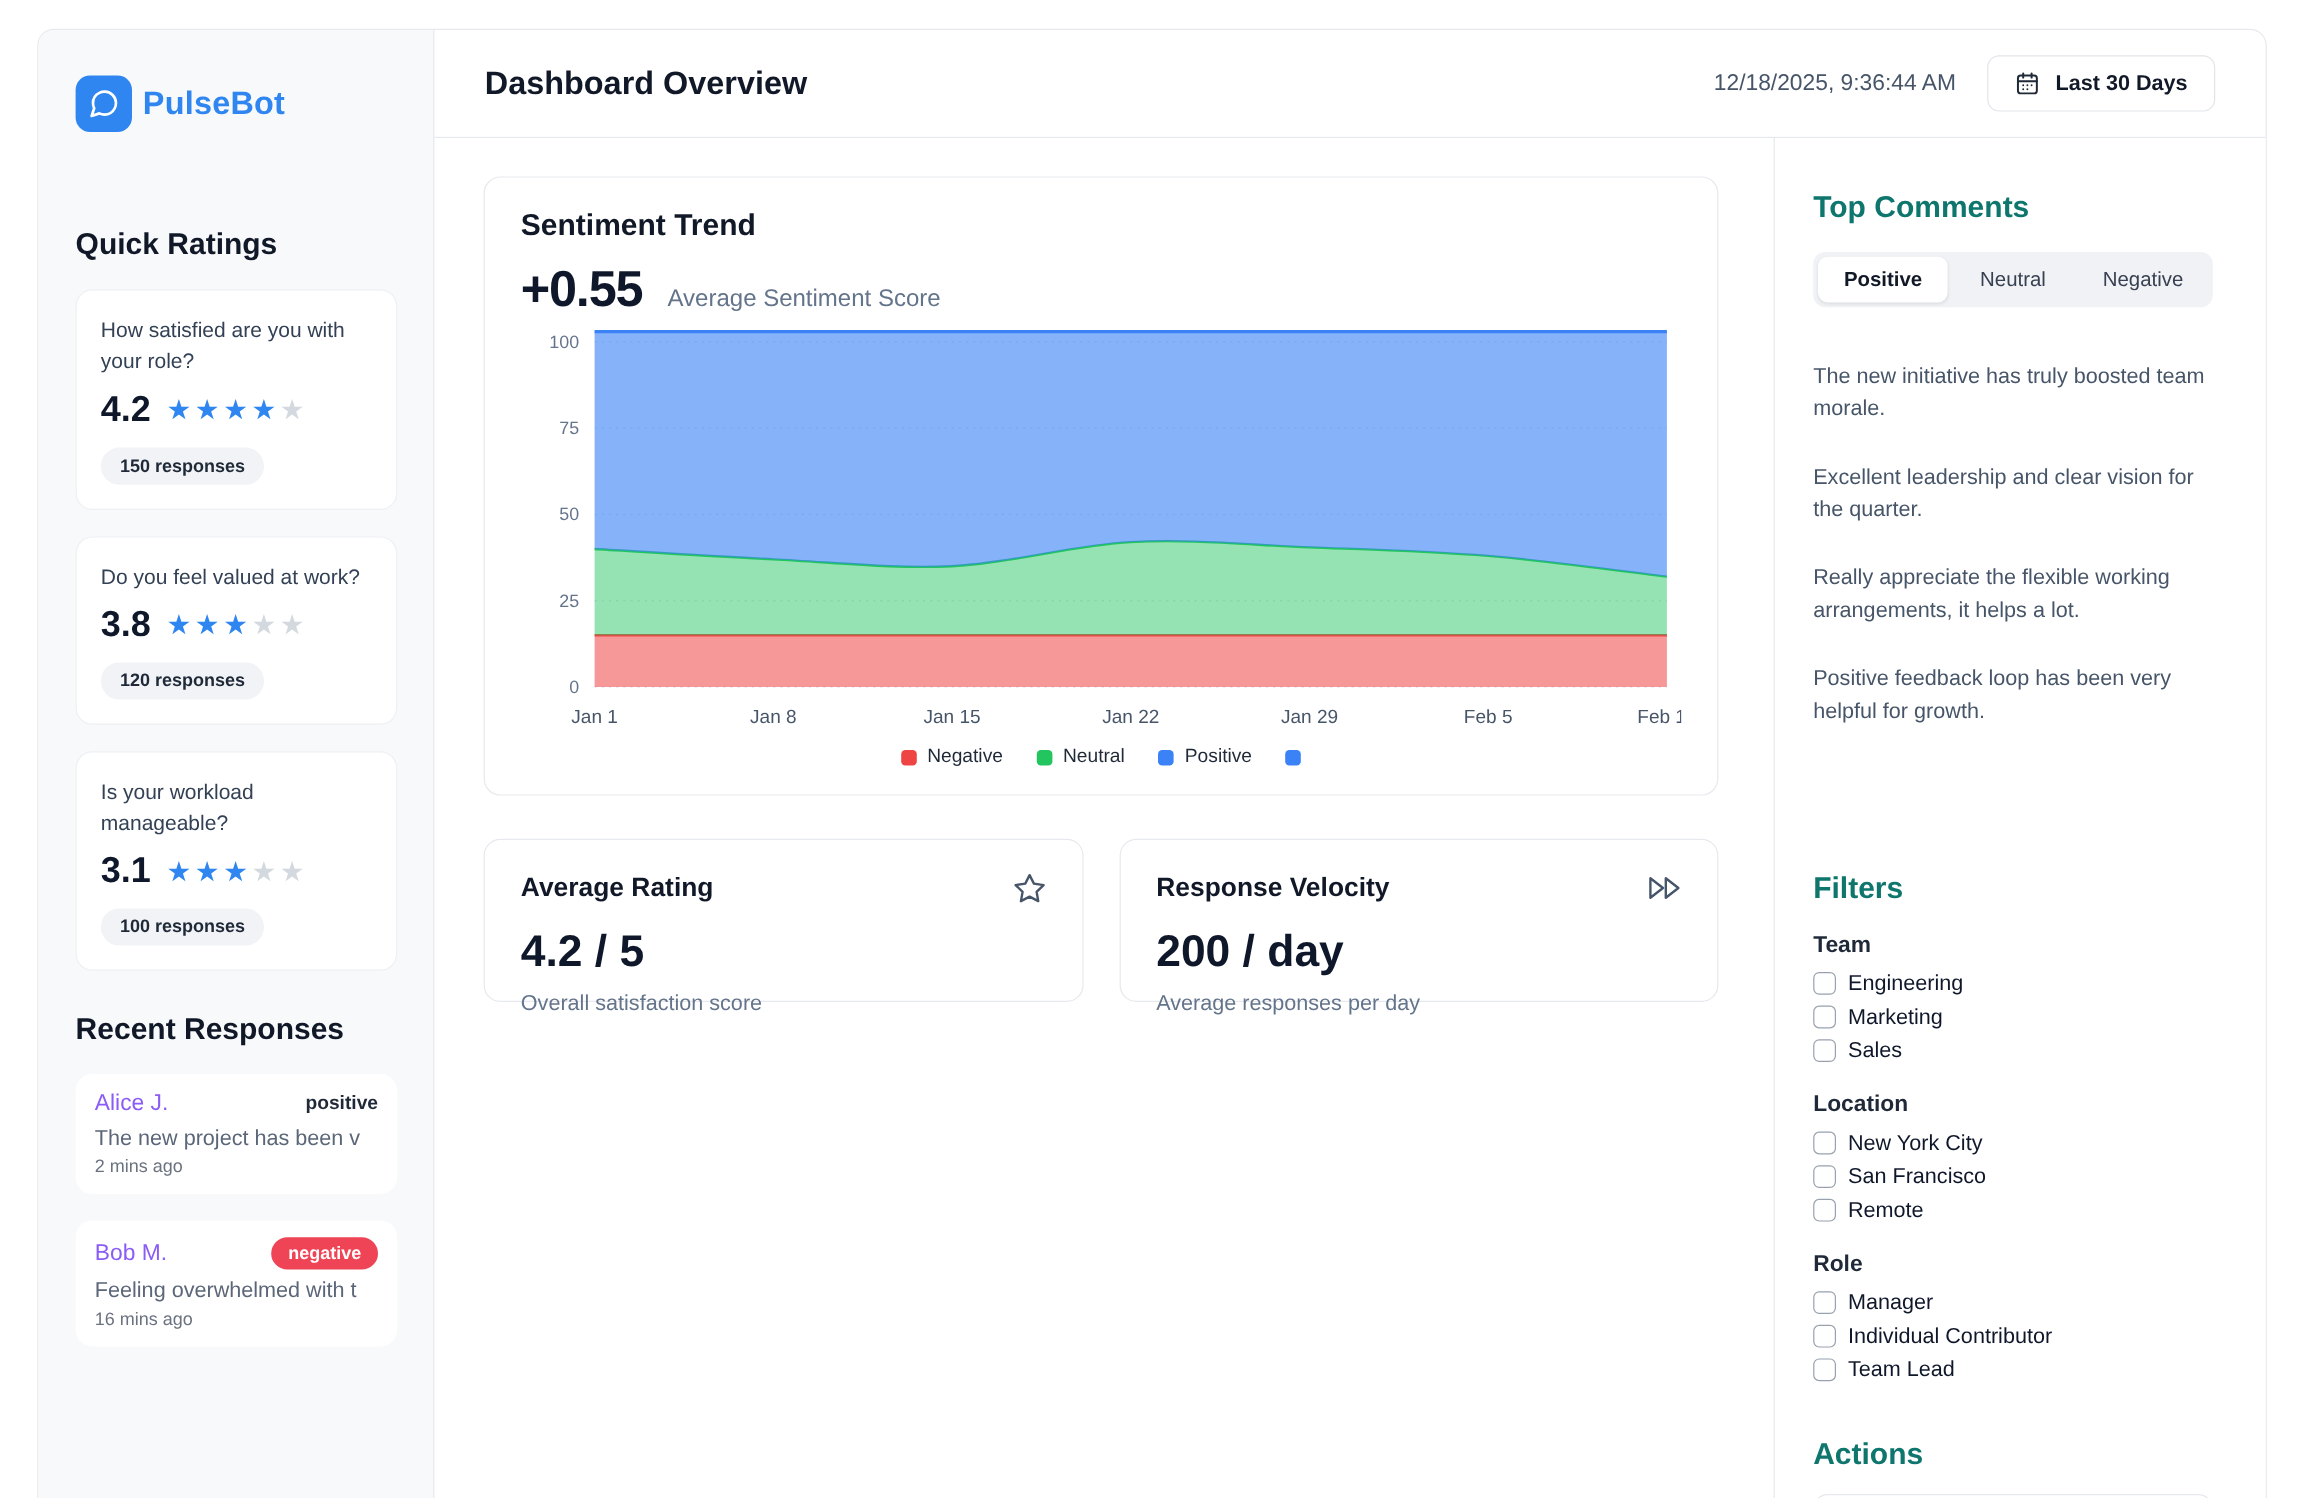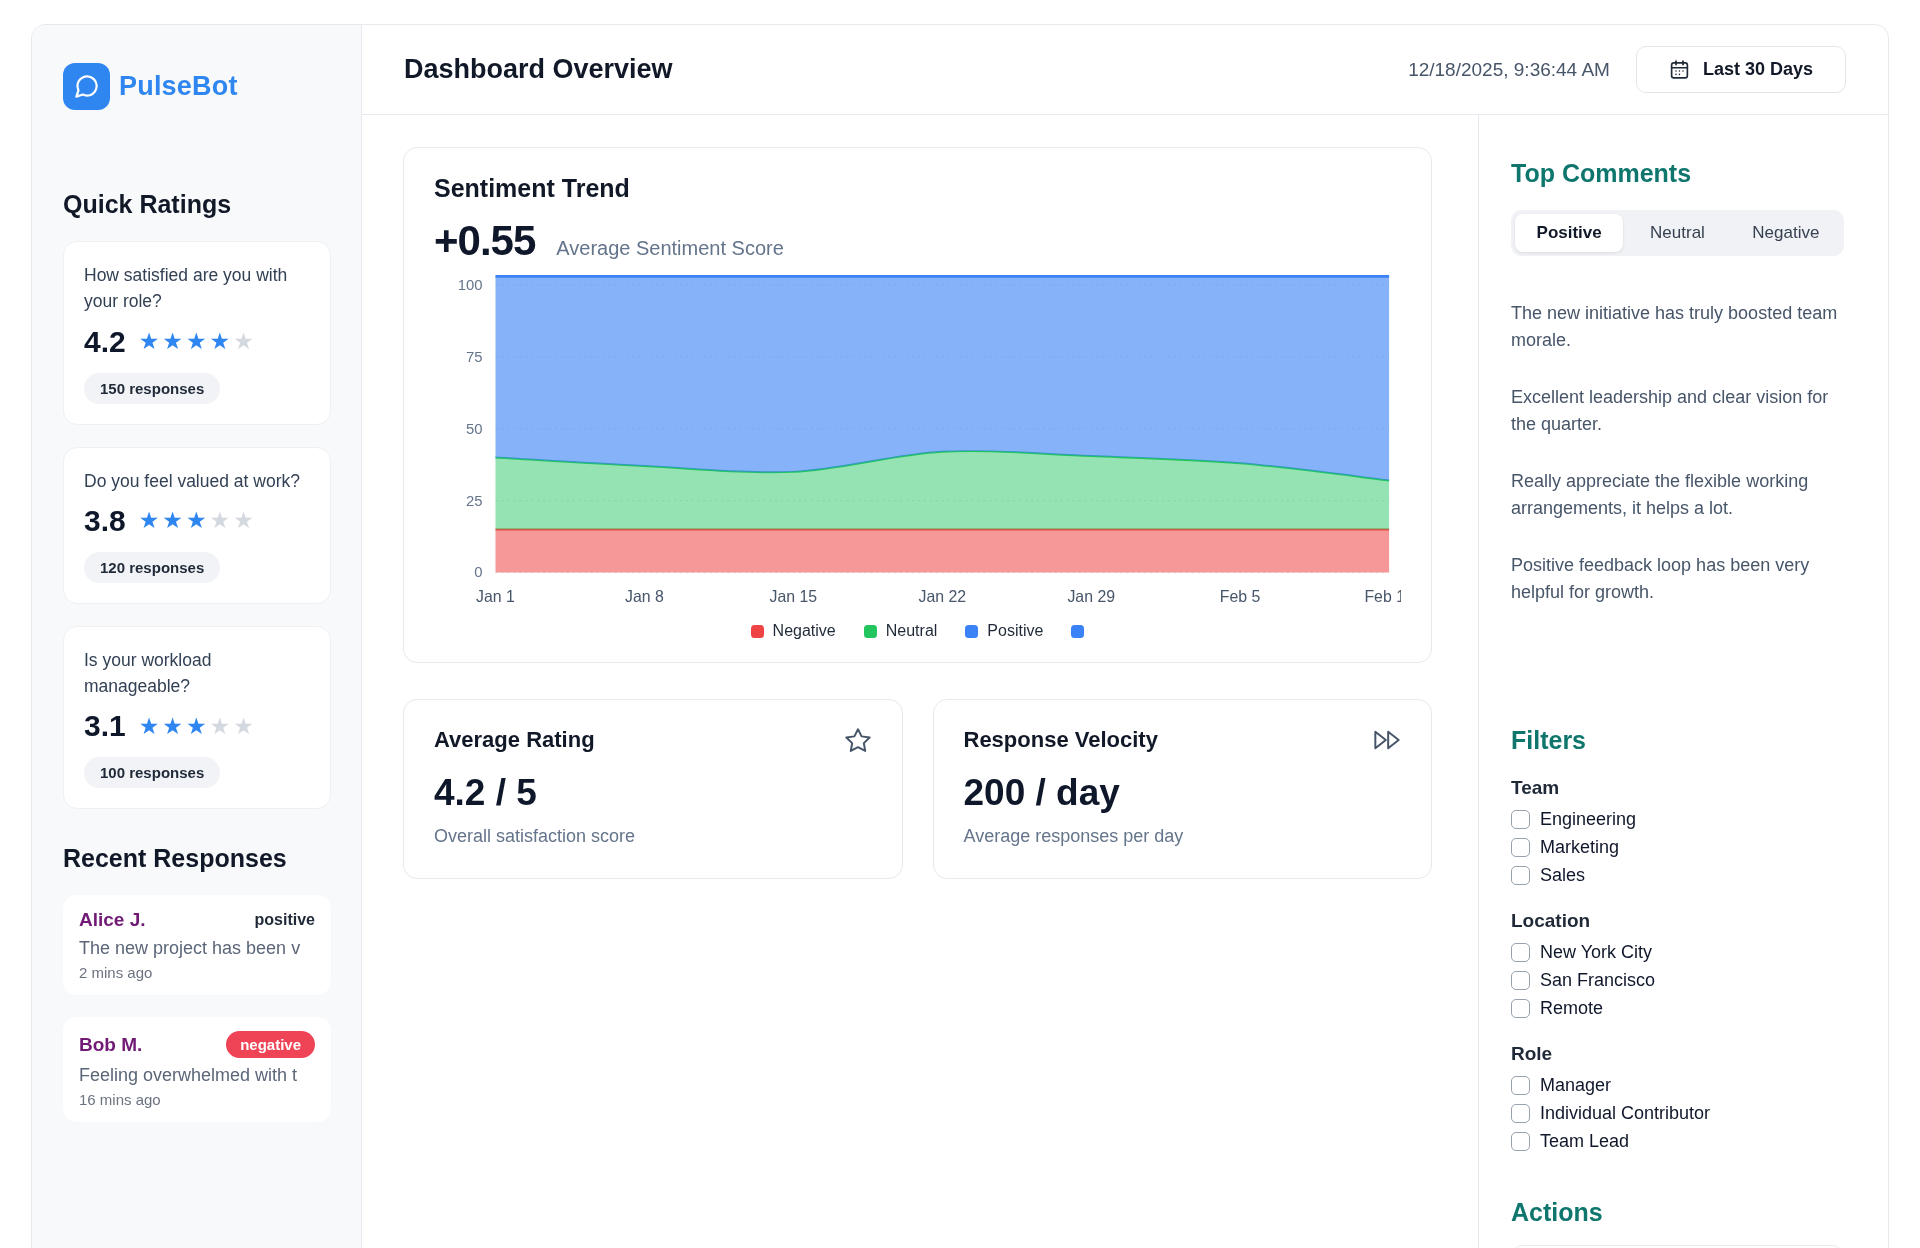--- a/index.html
+++ b/index.html
@@ -23,56 +23,56 @@
   .rate-q { font-size:17.5px; line-height:1.5; color:#334155; }
   .rate-row { display:flex; align-items:center; gap:13px; margin-top:10px; }
   .rate-score { font-size:30px; font-weight:800; color:#0f172a; }
   .stars { font-size:23px; letter-spacing:3px; line-height:1; }
   .star.on { color:#2f86f0; } .star.off { color:#d4d9e0; }
   .resp-pill { display:inline-block; margin-top:14px; background:#f1f3f6; border-radius:999px;
     padding:7px 16px; font-size:15px; font-weight:700; color:#1f2937; }
   .lsb .sec-h.rr { margin-top:35px; }
   .resp-card { background:#ffffff; border-radius:14px; padding:14px 16px; margin-top:22px; }
   .resp-top { display:flex; align-items:center; justify-content:space-between; }
-  .resp-name { font-size:19px; font-weight:bold; color:#701a75; }
+  .resp-name { font-size:19px; font-weight:normal; color:#8b5cf6; }
   .sent-plain { font-size:16px; font-weight:bold; color:#1f2937; }
   .sent-pill { font-size:15px; font-weight:bold; color:#ffffff; background:#ef4455;
     border-radius:999px; padding:5px 14px; }
   .resp-text { margin-top:7px; font-size:18px; color:#5b6678; white-space:nowrap; overflow:hidden; }
   .resp-time { margin-top:5px; font-size:15px; color:#6b7280; }
 
   
   .rregion { flex:1; display:flex; flex-direction:column; min-width:0; }
   .hdr { height:90px; flex:0 0 90px; display:flex; align-items:center; padding:0 42px;
     border-bottom:1px solid #e7e9ee; }
   .hdr-title { flex:1; font-size:27px; font-weight:bold; color:#111827; }
   .hdr-time { font-size:19px; color:#475569; margin-right:26px; }
   .range-btn { display:flex; align-items:center; gap:13px; background:#fff;
-    border:1.5px solid #e2e5ea; border-radius:10px; padding:12px 32px;
+    border:1.5px solid #e2e5ea; border-radius:10px; padding:12px 22px;
     font-size:18px; font-weight:bold; color:#111827; cursor:pointer;
     font-family:inherit; }
   .range-btn svg { width:21px; height:21px; }
 
   .content-row { flex:1; display:flex; min-height:0; }
   .main { flex:1; min-width:0; padding:32px 46px 0 41px; }
 
   .trend-card { border:1px solid #e7e9ee; border-radius:14px; padding:26px 30px 22px; background:#fff; }
   .trend-title { font-size:25px; font-weight:bold; color:#111827; }
   .score-row { display:flex; align-items:baseline; gap:21px; margin-top:14px; }
   .score-val { font-size:42px; font-weight:800; color:#0f172a; letter-spacing:-1px; }
   .score-lab { font-size:20px; color:#64748b; }
   #trend-svg { display:block; width:100%; height:auto; margin-top:10px; }
   .ytick { font-size:15px; fill:#64748b; font-family:inherit; }
   .xtick { font-size:16px; fill:#475569; font-family:inherit; }
   .legend { display:flex; justify-content:center; align-items:center; gap:28px; margin-top:10px; }
   .leg-item { display:flex; align-items:center; gap:9px; font-size:16px; color:#1f2937; cursor:pointer; }
   .swatch { width:13px; height:13px; border-radius:3.5px; }
 
   .metrics { display:flex; gap:30px; margin-top:36px; }
-  .metric-card { flex:1; border:1px solid #e7e9ee; border-radius:14px; padding:26px 30px; height:180px; background:#fff; }
+  .metric-card { flex:1; border:1px solid #e7e9ee; border-radius:14px; padding:26px 30px; height:136px; background:#fff; }
   .metric-top { display:flex; align-items:center; justify-content:space-between; }
   .metric-title { font-size:22px; font-weight:bold; color:#111827; }
   .metric-top svg { width:28px; height:28px; }
   .metric-val { font-size:37px; font-weight:800; color:#0f172a; margin-top:18px; }
   .metric-cap { font-size:18px; color:#64748b; margin-top:12px; }
 
   
   .rpanel { width:410px; flex:0 0 410px; border-left:1px solid #e7e9ee; padding:44px 44px 0 32px; background:#fff; }
   .tabs { margin-top:22px; background:#f0f2f5; border-radius:10px; padding:4px; display:flex; height:46px; }
   .tab { flex:1; display:flex; align-items:center; justify-content:center; font-size:17px;

